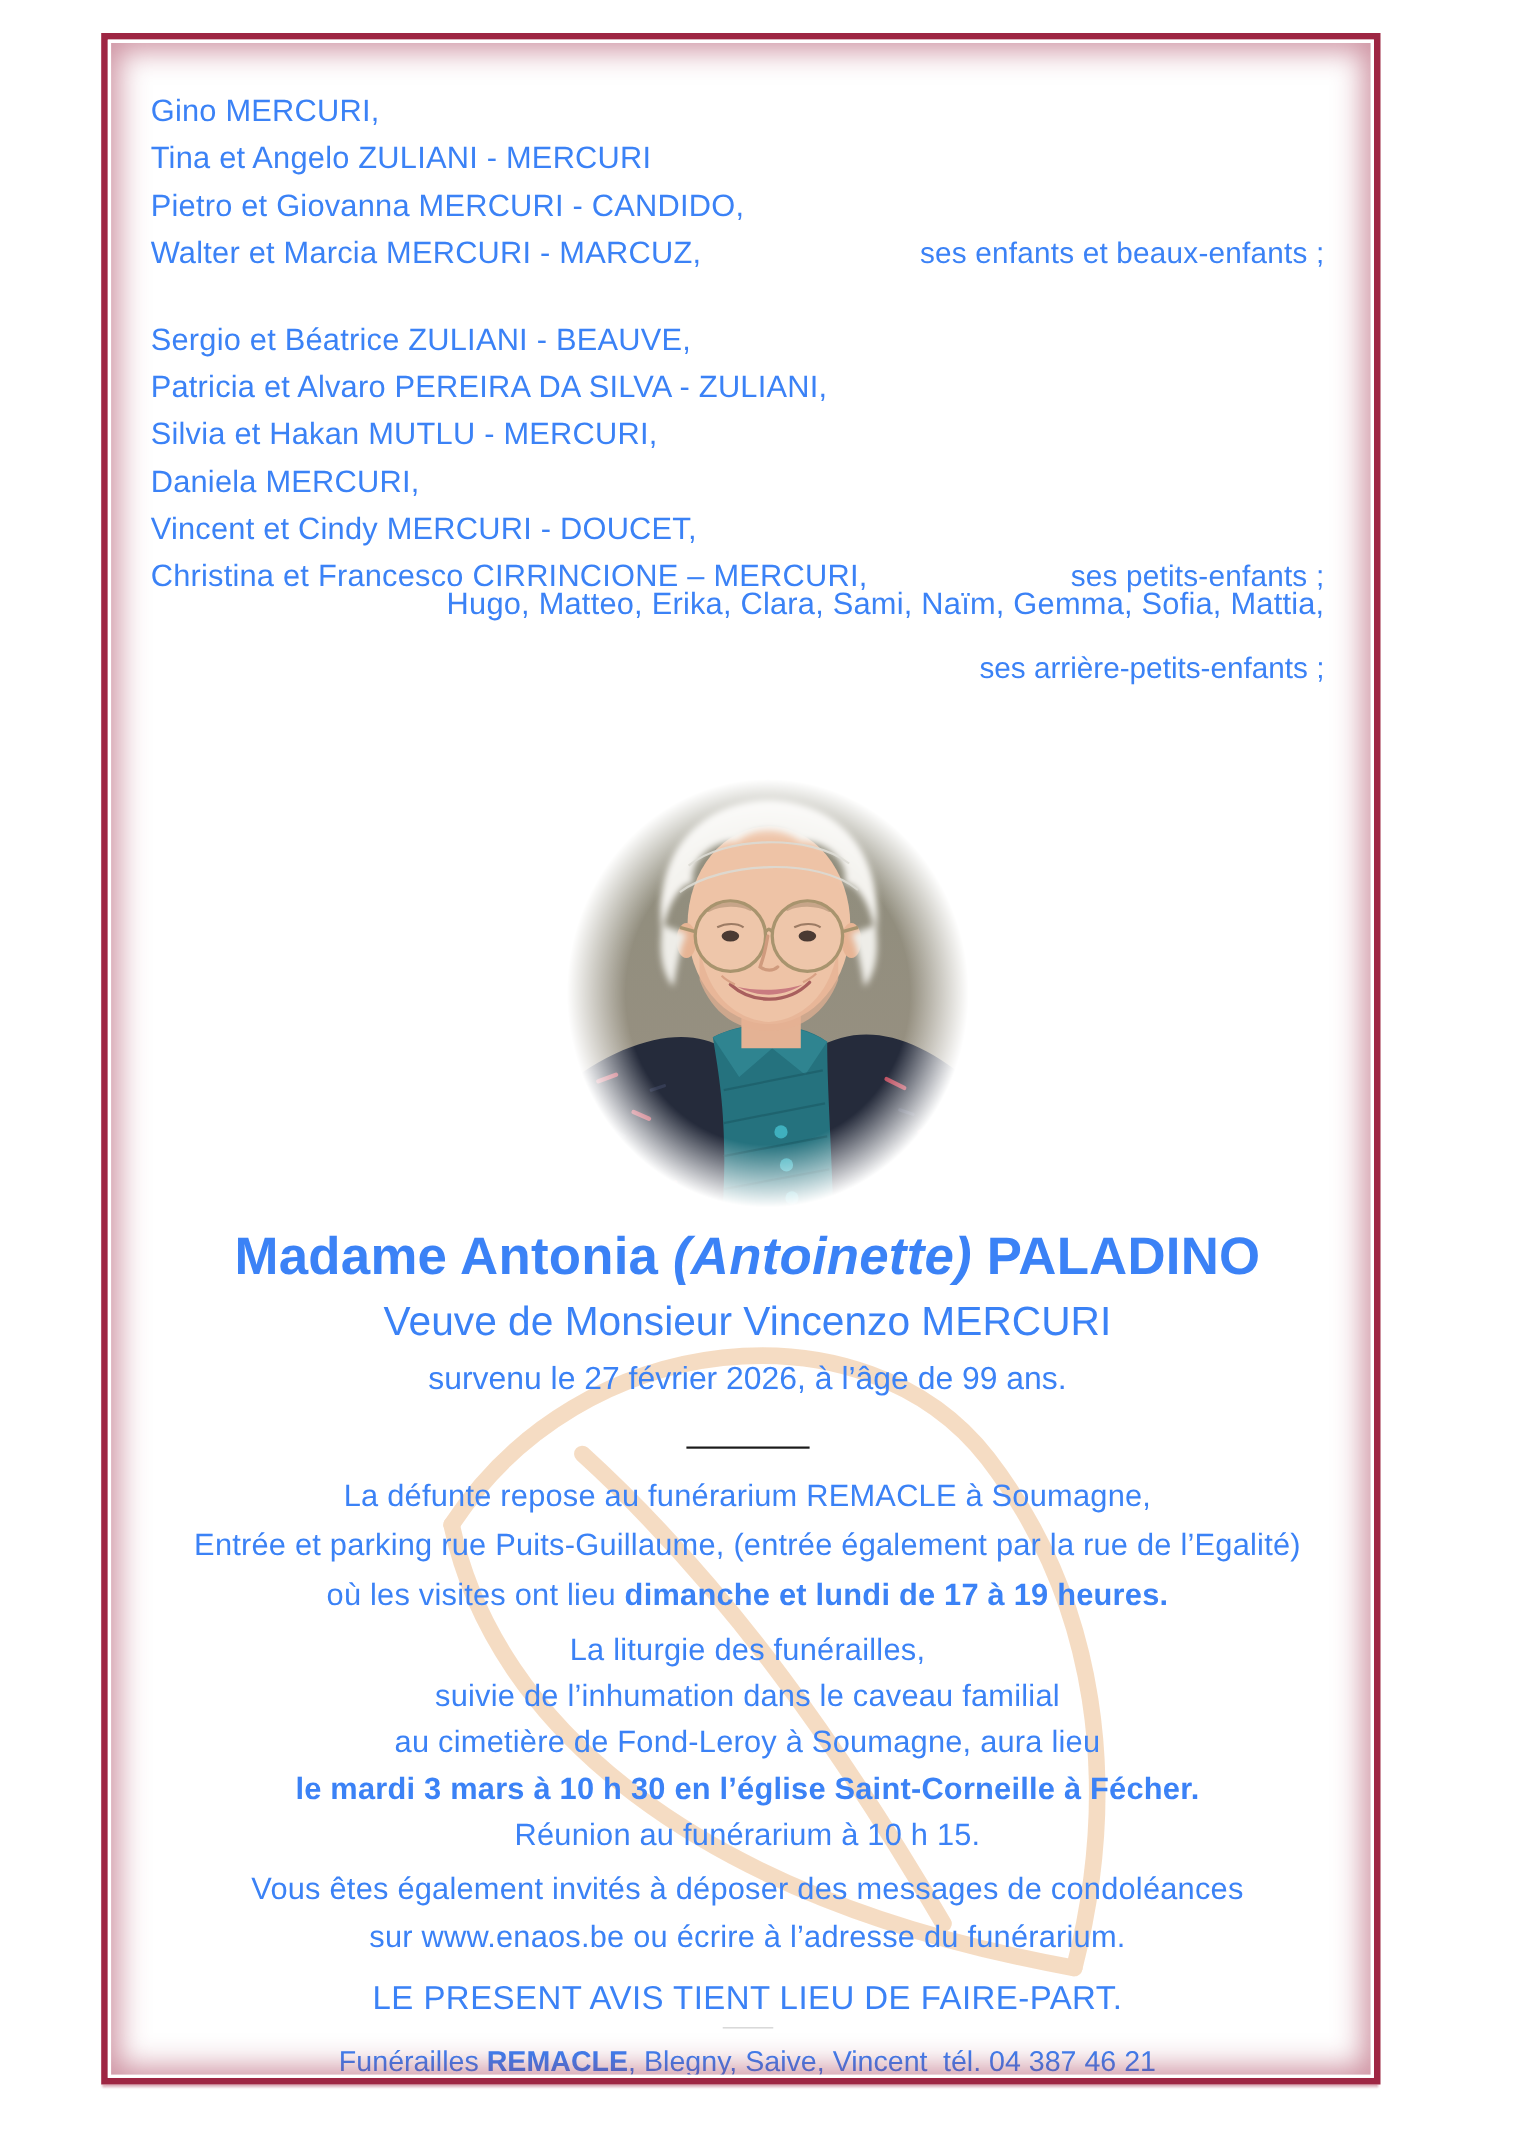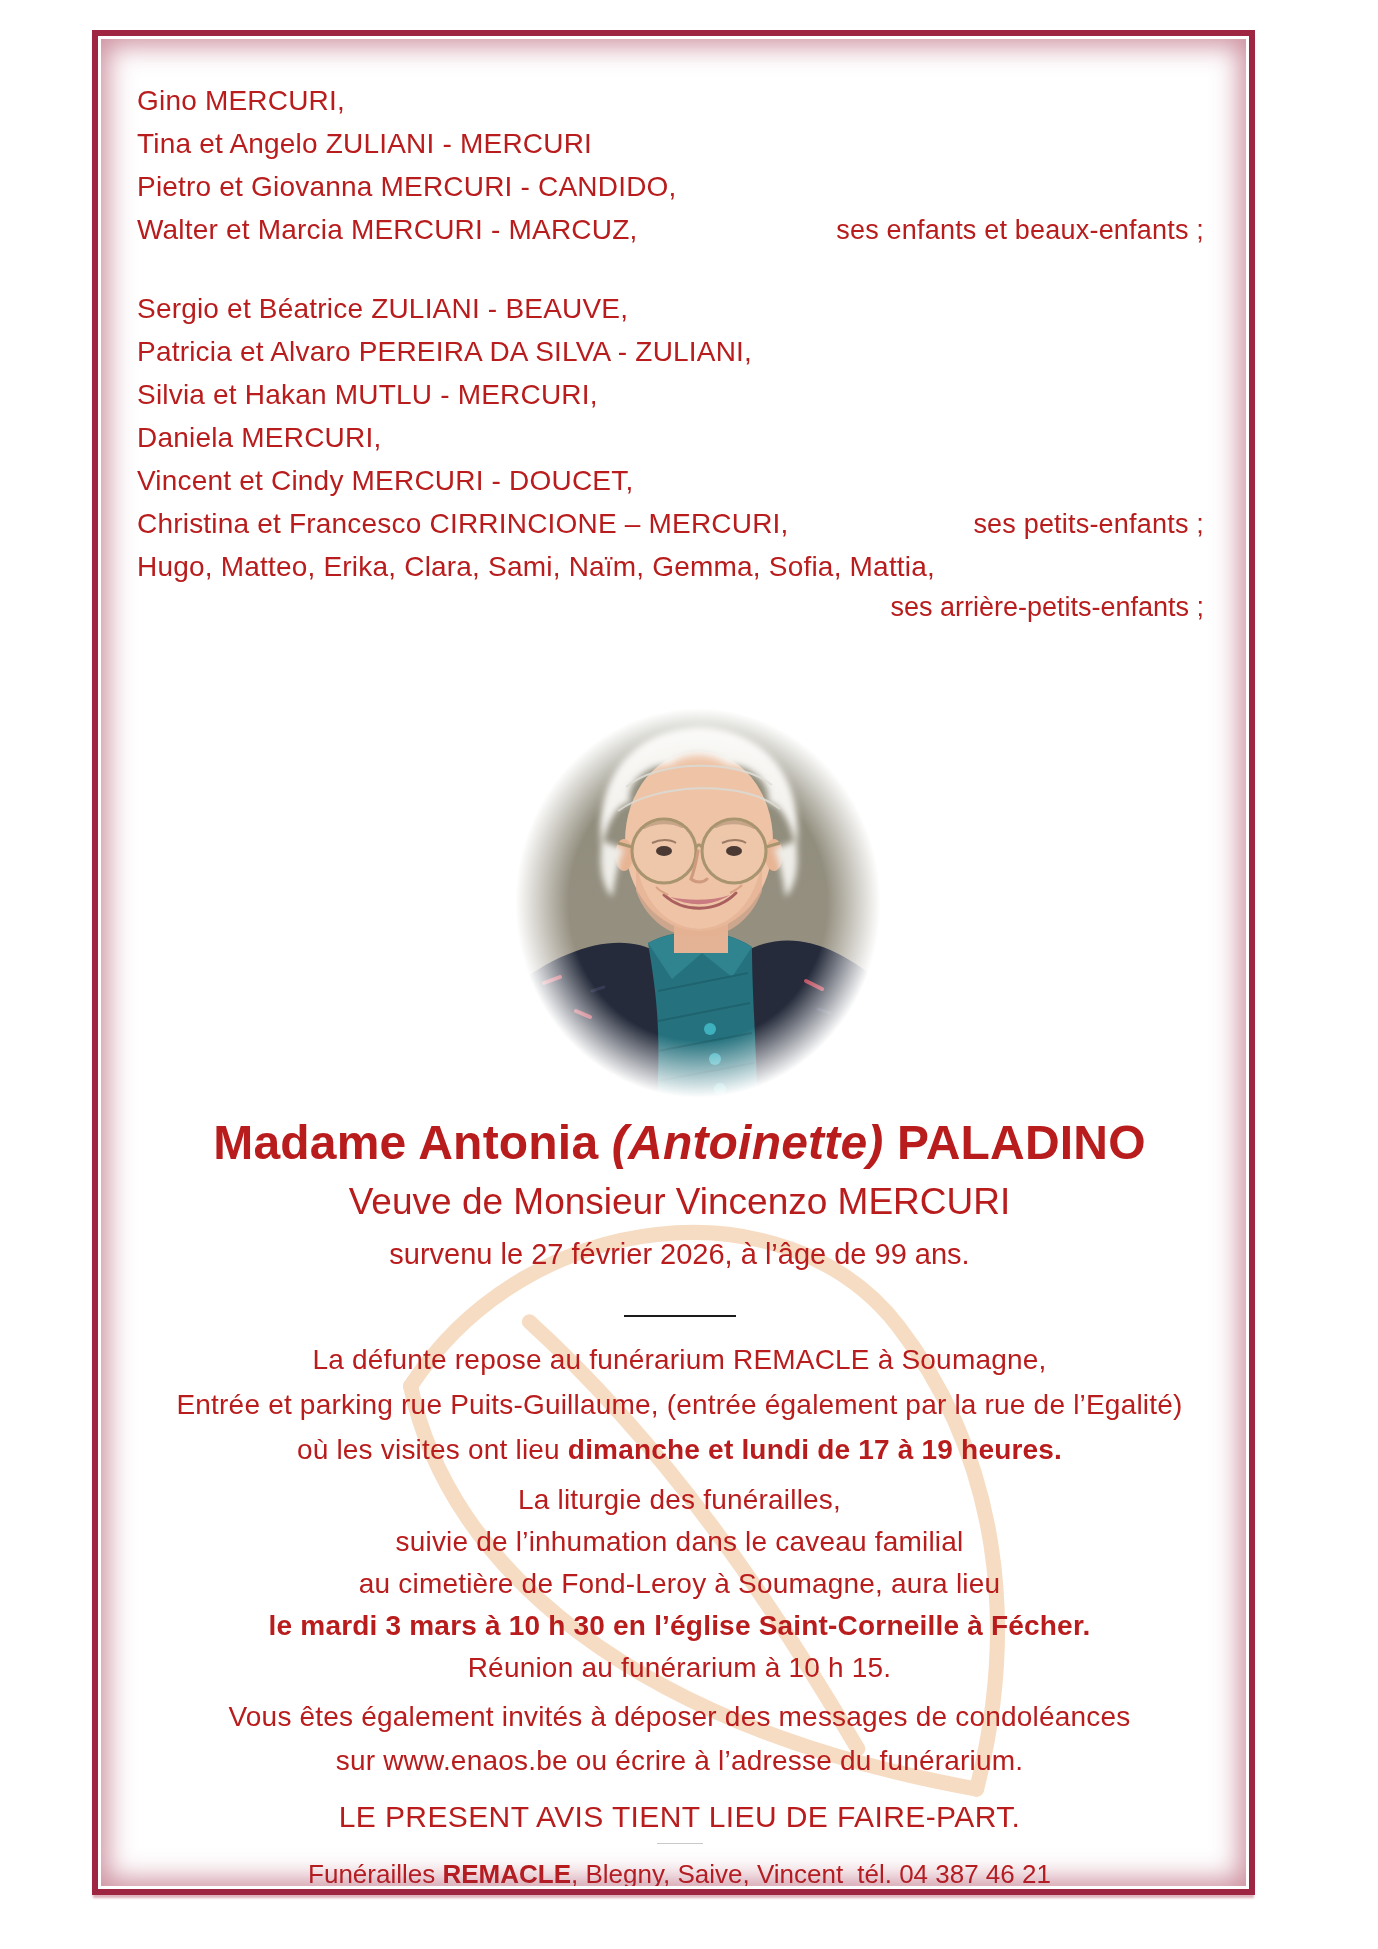--- a/index.html
+++ b/index.html
@@ -1,21 +1,21 @@
 <!DOCTYPE html>
 <html><head>
 <meta charset="utf-8">
 <style>
   html,body{margin:0;padding:0;background:#ffffff;}
   .page{
     position:relative;
     width:1378px;height:1949px;
     background:#ffffff;
     font-family:"Liberation Sans","DejaVu Sans",sans-serif;
-    color:#b91c1c;
+    color:#3b82f6;
     overflow:hidden;
   }
   .frame{
     position:absolute;left:92px;top:30px;width:1163px;height:1865px;
     border:6px solid #9e2643;
     box-sizing:border-box;
     box-shadow:0 4px 2px -1px rgba(158,38,67,.35);
     background:#ffffff;
   }
   .frame-inner{
@@ -106,21 +106,21 @@
         </div>
         <div class="name-row">
           <span>Vincent et Cindy MERCURI - DOUCET,</span>
         </div>
         <div class="name-row">
           <span>Christina et Francesco CIRRINCIONE – MERCURI,</span>
           <span class="rel-label">ses petits-enfants ;</span>
         </div>
       </div>
 
-      <div class="abs names-block" style="top:500px;">
+      <div class="abs names-block" style="top:482px;text-align:right;">
         <span>Hugo, Matteo, Erika, Clara, Sami, Naïm, Gemma, Sofia, Mattia,</span>
       </div>
       <div class="abs label-row" style="top:542px;">
         <span>ses arrière-petits-enfants ;</span>
       </div>
 
 
       <div class="abs photo">
         <svg viewBox="0 0 384 424" width="384" height="424" aria-hidden="true">
           <defs>

